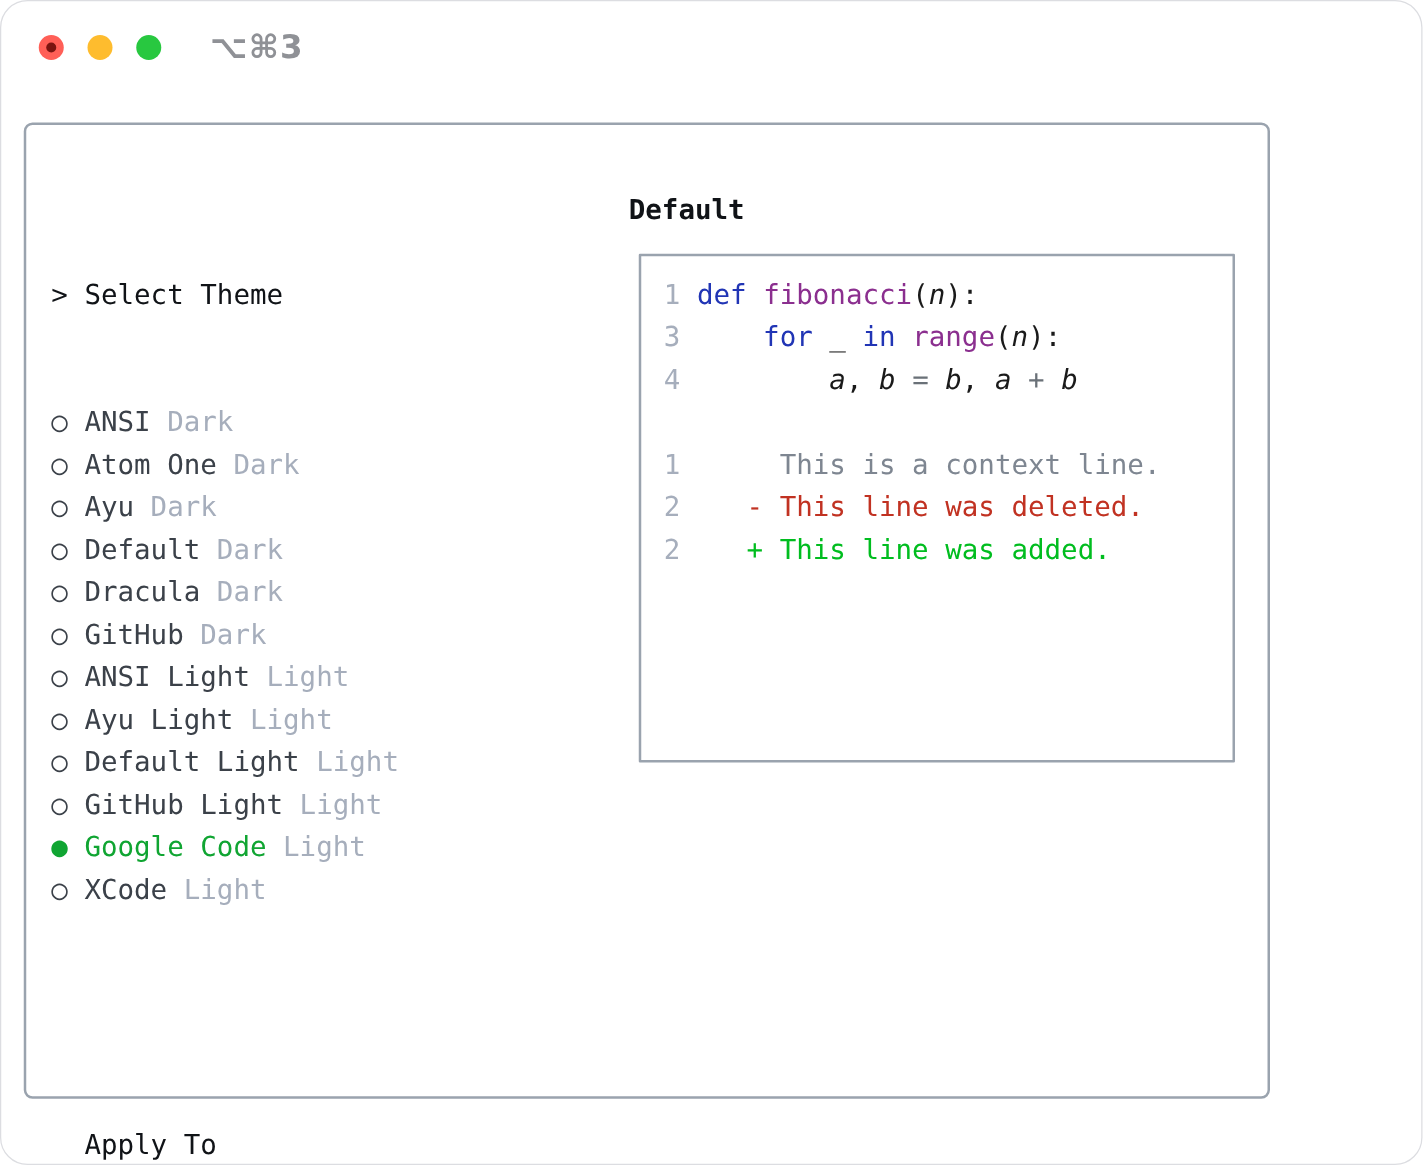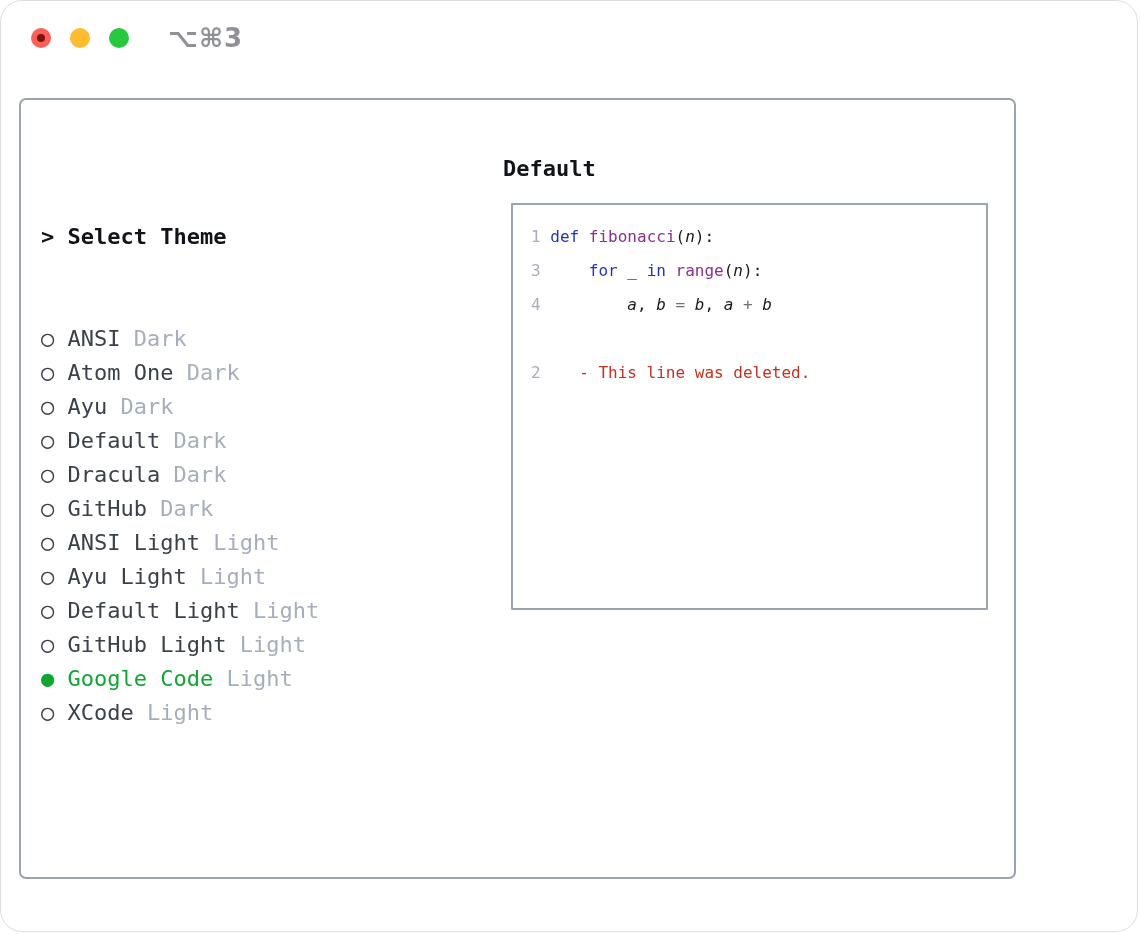--- a/index.html
+++ b/index.html
@@ -22,34 +22,34 @@
   
   .frame{
     position:absolute;left:18px;top:97px;width:997px;height:781px;
     border:2px solid #9aa3ae;border-radius:7px;box-sizing:border-box;background:#ffffff;
   }
   
   .left-col{position:absolute;left:20px;top:52px;font-size:22px;line-height:34px;white-space:pre;}
   .row{height:34px;white-space:pre;color:var(--text-name);}
   .row .marker{color:var(--text-name);}
   .row .tvariant{color:var(--text-muted);}
-  .row.hdr-row{font-weight:bold;color:#101317;}
+  .row.hdr-row{font-weight:normal;color:#101317;}
   .row.hdr-row .marker{color:#101317;}
   .row.selected, .row.selected .marker, .row.selected .tname{color:var(--sel-green);}
   .row.blank{height:34px;}
   
   .preview-label{
     position:absolute;left:482px;top:52px;font-size:22px;line-height:34px;
     font-weight:bold;color:#101317;white-space:pre;
   }
   .preview-box{
     position:absolute;left:490px;top:103px;width:477px;height:407px;
     border:2px solid #9aa3ae;box-sizing:border-box;background:#ffffff;border-radius:1px;
   }
-  .code-pre{position:absolute;left:510px;top:120px;font-size:16px;line-height:34px;}
+  .code-pre{position:absolute;left:510px;top:120px;font-size:22px;line-height:34px;}
   .code-line{height:34px;white-space:pre;color:#1a1a1a;}
   .tk-ln{color:var(--c-ln);}
   .tk-kw{color:var(--c-kw);}
   .tk-fn{color:var(--c-fn);}
   .tk-lit{color:var(--c-lit);}
   .tk-var{color:#1a1a1a;font-style:italic;}
   .tk-op{color:var(--c-op);}
   .tk-plain{color:#1a1a1a;}
   .tk-ctx{color:var(--c-ctx);}
   .tk-del{color:var(--c-del);margin-top:16px;}
@@ -66,30 +66,33 @@
     <div class="dot dot-zoom"></div>
     <div class="win-title">⌥⌘3</div>
   </div>
 
   <div class="frame">
 
     <div class="left-col">
       <div class="row hdr-row"><span class="marker">&gt; </span><span class="tname">Select Theme</span></div>
       <div id="theme-list"><div class="row"><span class="marker">○ </span><span class="tname">ANSI </span><span class="tvariant">Dark</span></div><div class="row"><span class="marker">○ </span><span class="tname">Atom One </span><span class="tvariant">Dark</span></div><div class="row"><span class="marker">○ </span><span class="tname">Ayu </span><span class="tvariant">Dark</span></div><div class="row"><span class="marker">○ </span><span class="tname">Default </span><span class="tvariant">Dark</span></div><div class="row"><span class="marker">○ </span><span class="tname">Dracula </span><span class="tvariant">Dark</span></div><div class="row"><span class="marker">○ </span><span class="tname">GitHub </span><span class="tvariant">Dark</span></div><div class="row"><span class="marker">○ </span><span class="tname">ANSI Light </span><span class="tvariant">Light</span></div><div class="row"><span class="marker">○ </span><span class="tname">Ayu Light </span><span class="tvariant">Light</span></div><div class="row"><span class="marker">○ </span><span class="tname">Default Light </span><span class="tvariant">Light</span></div><div class="row"><span class="marker">○ </span><span class="tname">GitHub Light </span><span class="tvariant">Light</span></div><div class="row selected"><span class="marker">● </span><span class="tname">Google Code </span><span class="tvariant">Light</span></div><div class="row"><span class="marker">○ </span><span class="tname">XCode </span><span class="tvariant">Light</span></div></div>
       <div class="row blank"> </div>
+      <div class="row hdr-row"><span class="marker">  </span><span class="tname">Apply To</span></div>
       
       
       
       
     </div>
 
     <div class="preview-label">Default</div>
     <div class="preview-box"></div>
     <div class="code-pre" id="code-pre">
         <div class="code-line"><span class="tk-ln">1</span><span class="tk-plain"> </span><span class="tk-kw">def</span><span class="tk-plain"> </span><span class="tk-fn">fibonacci</span><span class="tk-plain">(</span><span class="tk-var">n</span><span class="tk-plain">):</span></div>
         <div class="code-line"><span class="tk-ln">3</span><span class="tk-plain">     </span><span class="tk-kw">for</span><span class="tk-plain"> </span><span class="tk-var">_</span><span class="tk-plain"> </span><span class="tk-kw">in</span><span class="tk-plain"> </span><span class="tk-fn">range</span><span class="tk-plain">(</span><span class="tk-var">n</span><span class="tk-plain">):</span></div>
         <div class="code-line"><span class="tk-ln">4</span><span class="tk-plain">         </span><span class="tk-var">a</span><span class="tk-plain">, </span><span class="tk-var">b</span><span class="tk-plain"> </span><span class="tk-op">=</span><span class="tk-plain"> </span><span class="tk-var">b</span><span class="tk-plain">, </span><span class="tk-var">a</span><span class="tk-plain"> </span><span class="tk-op">+</span><span class="tk-plain"> </span><span class="tk-var">b</span></div>
         <div class="code-line"><span class="tk-ln"></span></div>
+        <div class="code-line"><span class="tk-ln">1</span><span class="tk-plain">      </span><span class="tk-ctx">This is a context line.</span></div>
         <div class="code-line"><span class="tk-ln">2</span><span class="tk-plain">    </span><span class="tk-del">- This line was deleted.</span></div>
+        <div class="code-line"><span class="tk-ln">2</span><span class="tk-plain">    </span><span class="tk-add">+ This line was added.</span></div>
       </div>
 
   </div>
 </div>
 
 </body></html>

